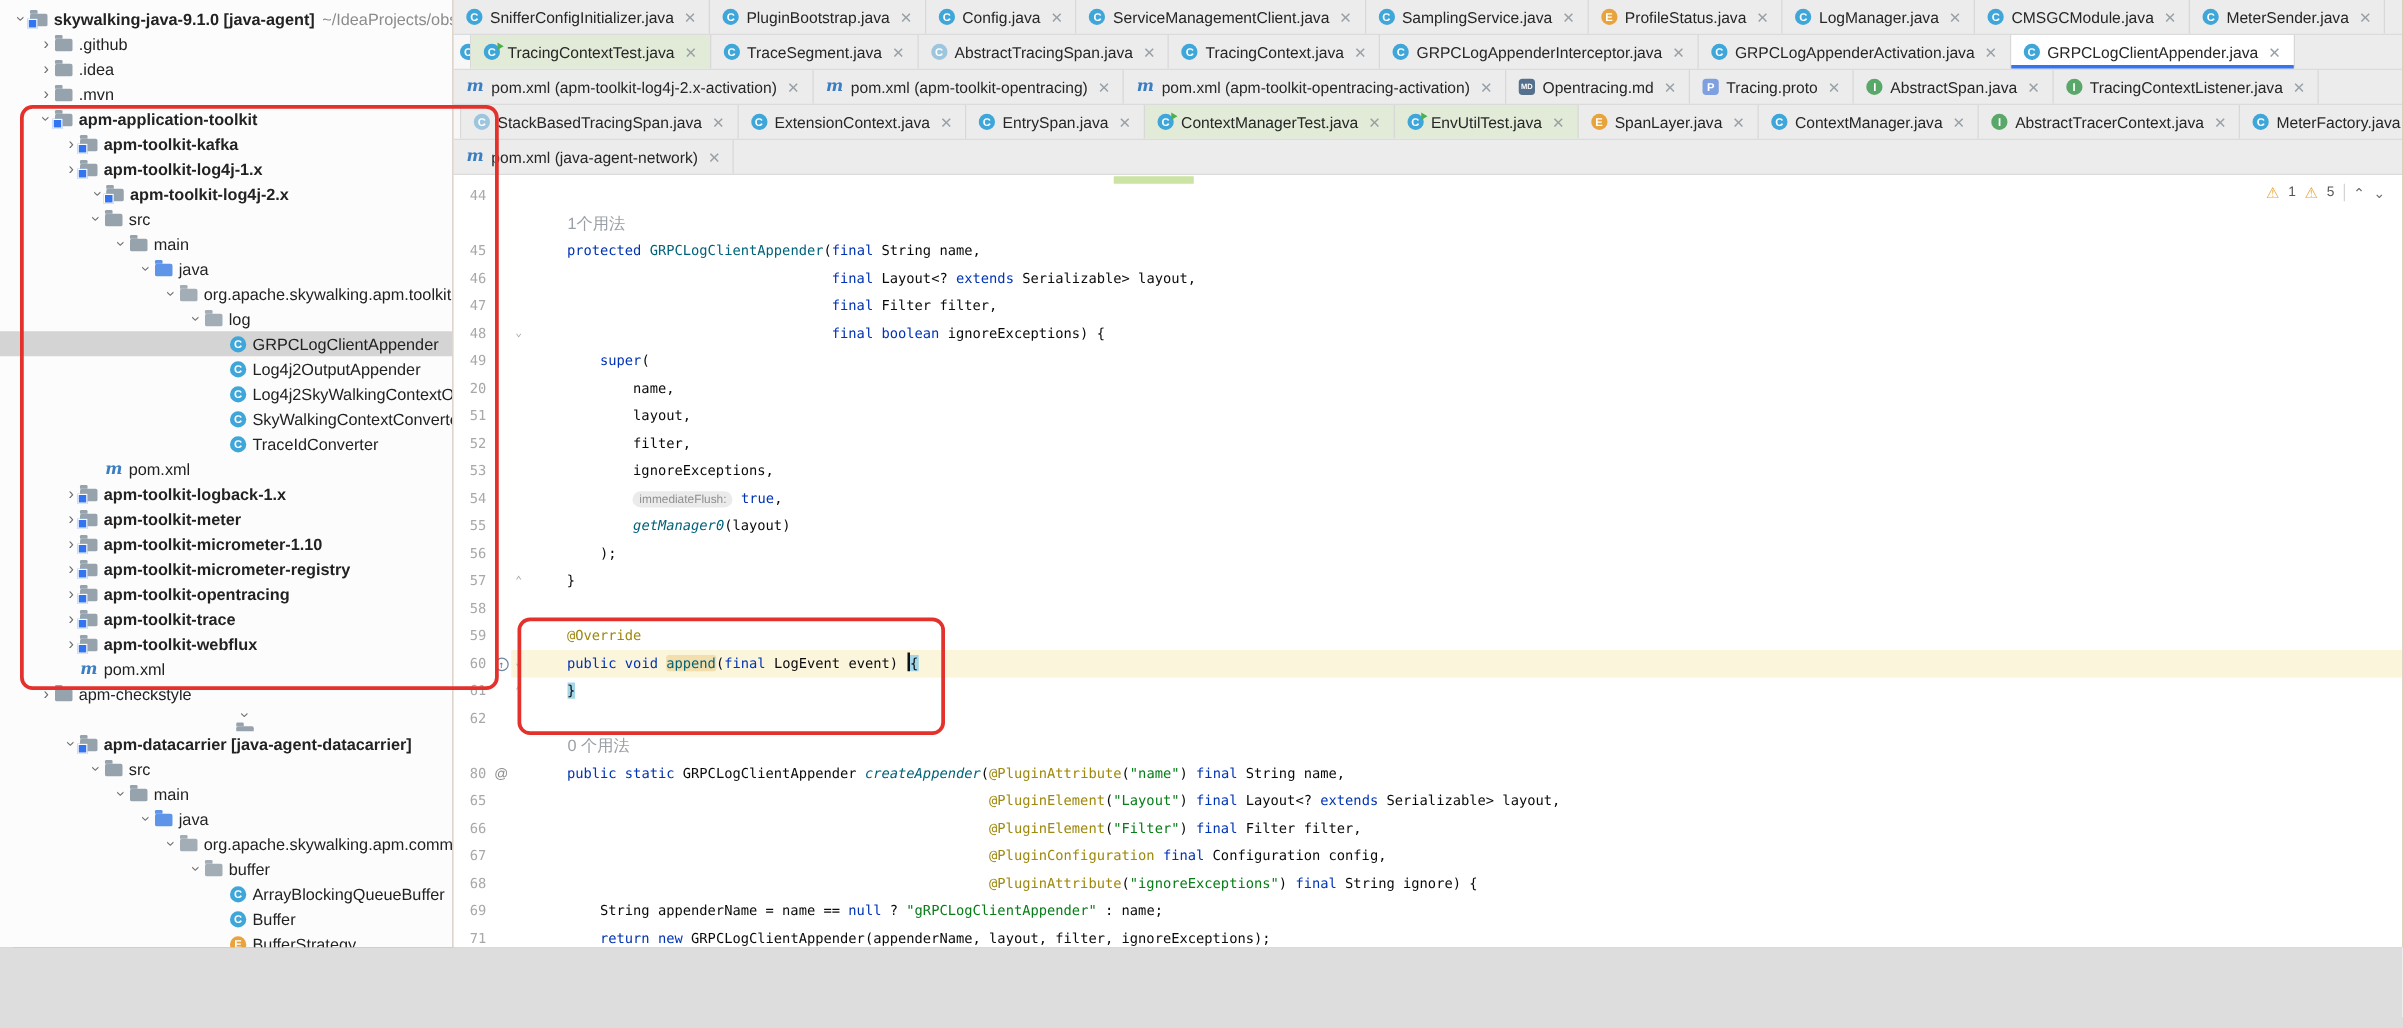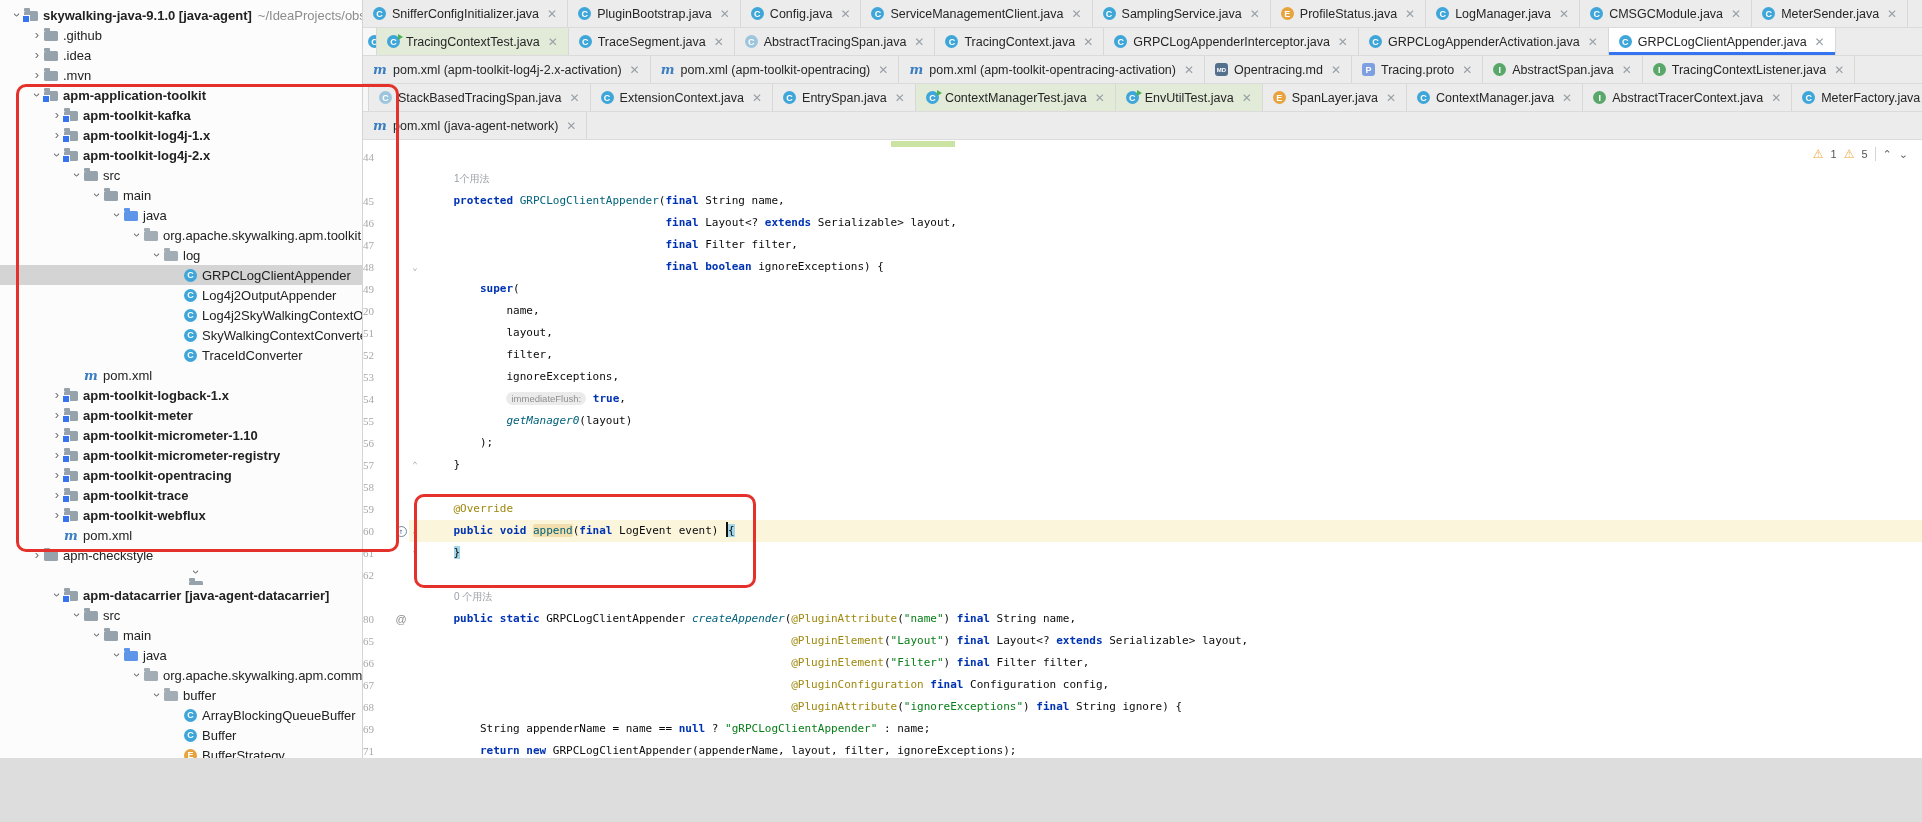--- a/index.html
+++ b/index.html
@@ -37,36 +37,36 @@
        font-size:12.5px;color:#262626;position:relative;white-space:nowrap;box-sizing:border-box;}
   .tab.active{background:#fff;}
   .tab.active::after{content:"";position:absolute;left:0;right:0;bottom:0;height:3px;background:#3574F0;}
   .tab.test{background:#E2EBD8;}
   .tab.stub{width:14px;padding:0 0 0 5px;background:#F7F7F7;overflow:hidden;}
   .tab .x{color:#98A0A6;font-size:12px;margin-left:2px;}
   
   .codewrap{position:absolute;top:140px;left:0;right:0;bottom:0;background:#fff;overflow:hidden;}
   .codelines{padding-top:6px;}
   .crow{display:flex;height:22px;line-height:22px;font-family:"DejaVu Sans Mono",monospace;font-size:11px;}
-  .gnum{width:30px;flex:none;text-align:left;padding-right:4px;color:#A8A8A8;box-sizing:border-box;font-family:Liberation Serif, serif;}
+  .gnum{width:30px;flex:none;text-align:right;padding-right:4px;color:#A8A8A8;box-sizing:border-box;}
   .gicon{width:16px;flex:none;text-align:center;}
   .gicon .at{color:#8C8C8C;font-size:11px;font-family:"Liberation Sans",sans-serif;}
   .ovr{display:inline-block;width:11px;height:11px;border:1px solid #6E87A0;border-radius:50%;
        color:#4F7CAC;font-size:8px;line-height:10px;text-align:center;margin-top:5px;box-sizing:border-box;}
   .gfold{width:12px;flex:none;color:#A0A6AC;font-size:9px;text-align:center;}
   .codetext{white-space:pre;flex:1;padding-left:6px;color:#0A0A0A;}
   .crow.caretline .codetext,.crow.caretline .gfold{background:#FBF5DC;}
-  .c-kw{color:#0033B3;font-weight:bold;} .c-str{color:#067D17;} .c-ann{color:#9E880D;}
+  .c-kw{color:#0033B3;} .c-str{color:#067D17;} .c-ann{color:#9E880D;}
   .c-decl{color:#00627A;} .c-sdecl{color:#00627A;font-style:italic;text-align:center;}
   .c-hint{background:#EBEBEB;color:#8F8F8F;border-radius:8px;padding:1px 5px;font-size:9.5px;font-family:"Liberation Sans",sans-serif;}
   .h-tok{background:#F2DFAD;border-radius:2px;}
   .h-tok2{background:#E4E8A2;border-radius:2px;}
   .h-brace{background:#A3D6E8;}
   .caret{display:inline-block;width:2px;height:15px;background:#111;vertical-align:-3px;margin:0 0 0 1px;}
-  .inlay{color:#9AA0A6;font-size:10px;font-family:"Liberation Sans",sans-serif;padding-left:27px;}
+  .inlay{color:#9AA0A6;font-size:13px;font-family:"Liberation Sans",sans-serif;padding-left:27px;}
   .sliver{position:absolute;top:1px;left:528px;width:64px;height:6px;background:#CBE3A3;}
   
   .inspect{position:absolute;top:7px;right:14px;display:flex;align-items:center;gap:7px;font-size:11px;color:#555;}
   .inspect .warn{color:#EDA63B;font-size:12px;}
   .inspect .sep{width:1px;height:14px;background:#D4D4D4;}
   .inspect .chev{color:#666;font-size:11px;}
   
   .redbox{position:absolute;border:3px solid #E5312B;border-radius:10px;z-index:10;pointer-events:none;}
   .box1{left:16px;top:84px;width:377px;height:462px;}
   .box2{left:414px;top:494px;width:336px;height:88px;}
@@ -118,21 +118,21 @@
           </span>
           <span class="lbl b">apm-toolkit-kafka</span>
         </div>
         <div class="trow" style="padding-left: 50px;">
           <span class="chev ">›</span>
           <span class="fold-ic mod">
             <i></i>
           </span>
           <span class="lbl b">apm-toolkit-log4j-1.x</span>
         </div>
-        <div class="trow" style="padding-left: 50px;">
+        <div class="trow" style="padding-left: 71px;">
           <span class="chev open">›</span>
           <span class="fold-ic mod">
             <i></i>
           </span>
           <span class="lbl b">apm-toolkit-log4j-2.x</span>
         </div>
         <div class="trow" style="padding-left: 70px;">
           <span class="chev open">›</span>
           <span class="fold-ic"></span>
           <span class="lbl ">src</span>

